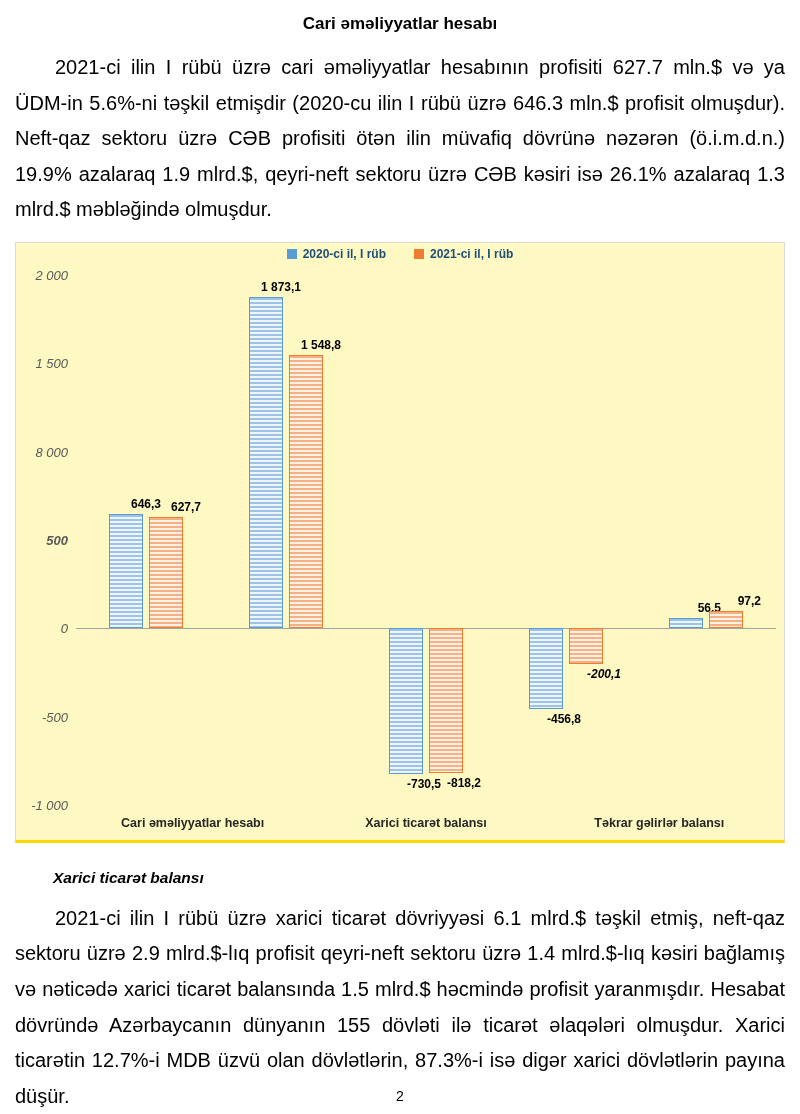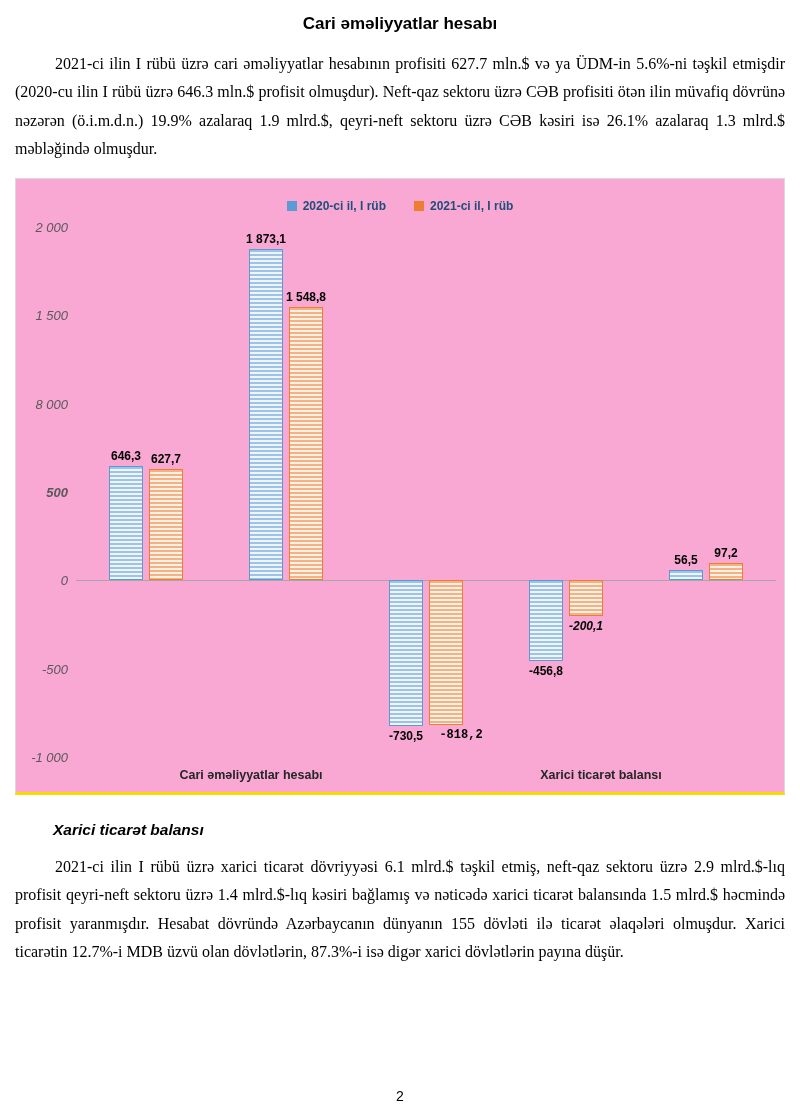--- a/index.html
+++ b/index.html
@@ -3,28 +3,27 @@
 <meta charset="utf-8">
 <style>
   * { margin:0; padding:0; box-sizing:border-box; }
   body { background:#e8e8e8; font-family:"Liberation Sans", sans-serif; }
   .page {
     width:800px; height:1114px; margin:0 auto; background:#ffffff;
     position:relative; padding:14px 15px 0 15px; color:#000;
   }
   .doc-title { text-align:center; font-size:17px; font-weight:bold; margin-bottom:16px; }
   .body-par {
-    font-size:16px; line-height:1.78; text-align:justify; text-indent:40px;
+    font-size:20px; line-height:1.78; text-align:justify; text-indent:40px;
     margin-bottom:14px;
-    font-family:Liberation Serif, serif;
   }
   .chart-caption { font-size:15px; font-weight:bold; margin:10px 0 10px 0; }
   .chart-box {
     border:1px solid #d9d9d9; border-bottom:3px solid #ffd800;
-    padding:16px 8px 8px 8px; background:#f9a8d4;
+    padding:0 8px 8px 8px; background:#fef9c3;
   }
   .chart-legend { display:flex; justify-content:center; gap:28px; margin:4px 0 14px 0; }
   .legend-item { display:flex; align-items:center; gap:6px; }
   .legend-swatch { width:10px; height:10px; display:inline-block; }
   .legend-label { font-size:12px; font-weight:bold; color:#1f4e79; }
   .chart-body { display:flex; }
   .y-axis { width:52px; position:relative; height:530px; flex:0 0 52px; }
   .y-tick-label {
     position:absolute; right:8px; transform:translateY(-50%);
     font-size:13px; font-style:italic; color:#595959; white-space:nowrap;
@@ -34,21 +33,21 @@
   .bar { position:absolute; width:34px; }
   .bar.s0 {
     background:repeating-linear-gradient(180deg,#9dc3e6 0px,#9dc3e6 2px,#eef5fc 2px,#eef5fc 4px);
     border:1px solid #5b9bd5;
   }
   .bar.s1 {
     background:repeating-linear-gradient(180deg,#f4b183 0px,#f4b183 2px,#fdf0e5 2px,#fdf0e5 4px);
     border:1px solid #ed7d31;
   }
   .bar-value-label {
-    position:absolute; width:70px; text-align:center;
+    position:absolute; width:70px; text-align:right;
     font-size:12px; font-weight:bold; color:#000; white-space:nowrap;
   }
   .cat-row { display:flex; margin-left:52px; margin-top:10px; }
   .category-label {
     flex:1; text-align:center; font-size:12.5px; font-weight:bold; color:#262626;
     line-height:1.35; padding:0 6px;
   }
   .section-heading {
     font-size:15.5px; font-weight:bold; font-style:italic;
     margin:26px 0 14px 38px;
@@ -98,30 +97,31 @@
           <div class="bar-value-label" style="left: 295px; top: 502.348px;">-730,5</div>
           <div class="bar s0" style="left: 453px; top: 353.333px; height: 80.7013px;"></div>
           <div class="bar-value-label" style="left: 435px; top: 437.035px;">-456,8</div>
           <div class="bar s0" style="left: 593px; top: 343.352px; height: 9.98167px;"></div>
           <div class="bar-value-label" style="left: 575px; top: 326.352px;">56,5</div>
           <div class="bar s1" style="left: 73px; top: 242.44px; height: 110.894px;"></div>
           <div class="bar-value-label" style="left: 55px; top: 225.44px;">627,7</div>
           <div class="bar s1" style="left: 213px; top: 79.712px; height: 273.621px;"></div>
           <div class="bar-value-label" style="left: 195px; top: 62.712px;">1 548,8</div>
           <div class="bar s1" style="left: 353px; top: 353.333px; height: 144.549px;"></div>
-          <div class="bar-value-label" style="left: 350px; top: 500.882px; font-family: Liberation Mono, monospace;">-818,2</div>
+          <div class="bar-value-label" style="left: 335px; top: 500.882px;">-818,2</div>
           <div class="bar s1" style="left: 493px; top: 353.333px; height: 35.351px;"></div>
           <div class="bar-value-label" style="left: 475px; top: 391.684px; font-style: italic;">-200,1</div>
           <div class="bar s1" style="left: 633px; top: 336.161px; height: 17.172px;"></div>
           <div class="bar-value-label" style="left: 615px; top: 319.161px;">97,2</div>
         </div>
     </div>
     <div class="cat-row">
         <div class="category-label">Cari əməliyyatlar hesabı</div>
         <div class="category-label">Xarici ticarət balansı</div>
+        <div class="category-label">Təkrar gəlirlər balansı</div>
       </div>
   </div>
 
   <div class="section-heading">Xarici ticarət balansı</div>
 
   <p class="body-par">2021-ci ilin I rübü üzrə xarici ticarət dövriyyəsi 6.1 mlrd.$ təşkil etmiş, neft-qaz sektoru üzrə 2.9 mlrd.$-lıq profisit qeyri-neft sektoru üzrə 1.4 mlrd.$-lıq kəsiri bağlamış və nəticədə xarici ticarət balansında 1.5 mlrd.$ həcmində profisit yaranmışdır. Hesabat dövründə Azərbaycanın dünyanın 155 dövləti ilə ticarət əlaqələri olmuşdur. Xarici ticarətin 12.7%-i MDB üzvü olan dövlətlərin, 87.3%-i isə digər xarici dövlətlərin payına düşür.</p>
 
   <div class="page-number">2</div>
 
 </div>

